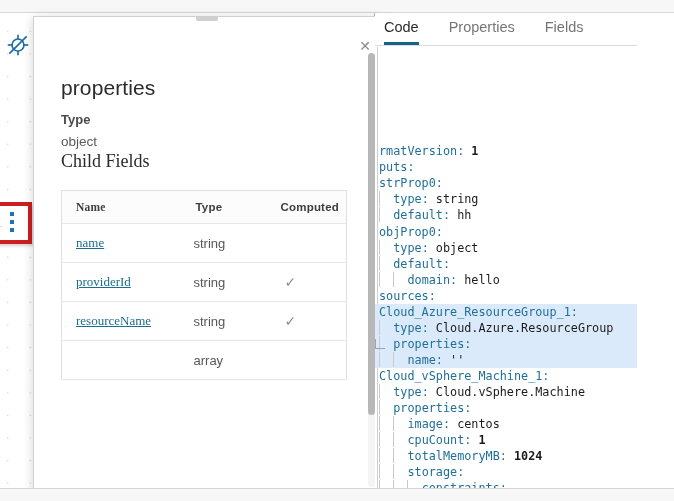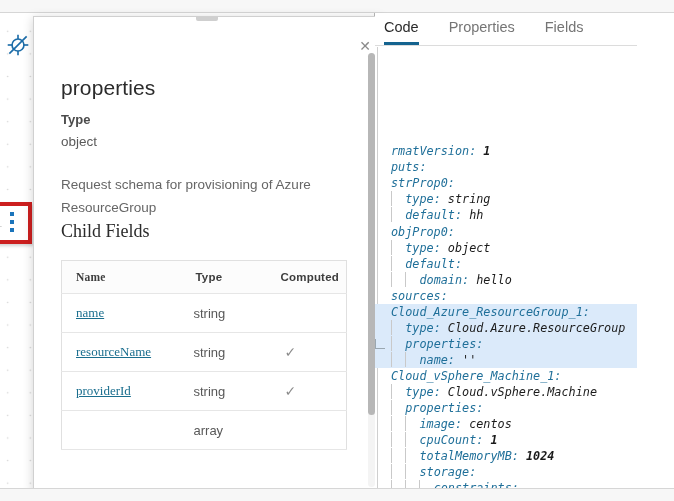--- a/index.html
+++ b/index.html
@@ -268,23 +268,22 @@
   }
   #code-gutter-rule {
     position: absolute;
     left: 2px; top: 0;
     width: 1px; height: 441px;
     background: #cfcfcf;
   }
   .code-line {
     position: relative;
     height: 16.05px;
-    padding-left: 16px;
-    box-sizing: border-box;
-    font-style: italic;
+    padding-left: 4px;
+    box-sizing: border-box;
   }
   .code-line.hl { background: #dbeafa; }
   .tok-key  { color: #1f6f99; }
   .tok-val  { color: #1c1c1c; }
   .tok-num  { color: #1a1a1a; font-weight: bold; }
   .guide {
     display: inline-block;
     width: 1px;
     background: #c9c9c9;
     height: 15px;
@@ -346,46 +345,45 @@
   <div id="modal-close">✕</div>
 
   <div id="modal-body">
 
     <h1 class="field-title">properties</h1>
 
     <div class="section-label">Type</div>
 
     <div class="section-value">object</div>
 
-    <p class="field-desc">Request schema for provisioning of Azure ResourceGroup</p>
 
     <h2 class="child-heading">Child Fields</h2>
 
     <table id="child-fields-table">
       <thead>
         <tr>
           <th class="col-name">Name</th>
           <th class="col-type">Type</th>
           <th class="col-comp">Computed</th>
         </tr>
       </thead>
       <tbody id="child-fields-body">
 
           <tr>
             <td class="col-name"><span class="field-link">name</span></td>
             <td class="col-type">string</td>
             <td class="col-comp"></td>
           </tr>
           <tr>
-            <td class="col-name"><span class="field-link">resourceName</span></td>
+            <td class="col-name"><span class="field-link">providerId</span></td>
             <td class="col-type">string</td>
             <td class="col-comp"><span class="check-mark">✓</span></td>
           </tr>
           <tr>
-            <td class="col-name"><span class="field-link">providerId</span></td>
+            <td class="col-name"><span class="field-link">resourceName</span></td>
             <td class="col-type">string</td>
             <td class="col-comp"><span class="check-mark">✓</span></td>
           </tr>
           <tr>
             <td class="col-name"></td>
             <td class="col-type">array</td>
             <td class="col-comp"></td>
           </tr>
         </tbody>
     </table>

